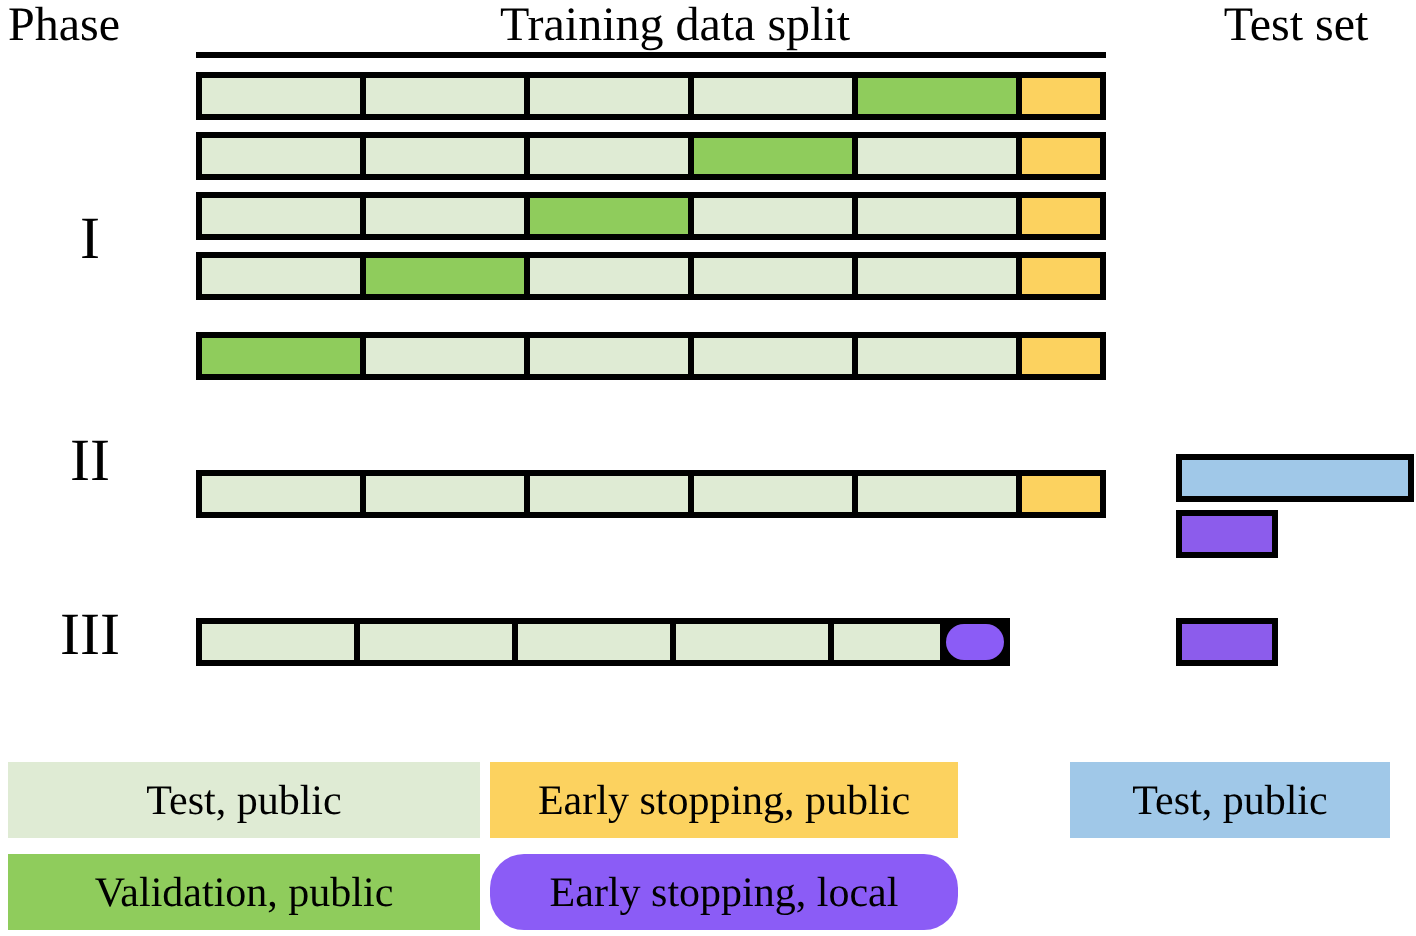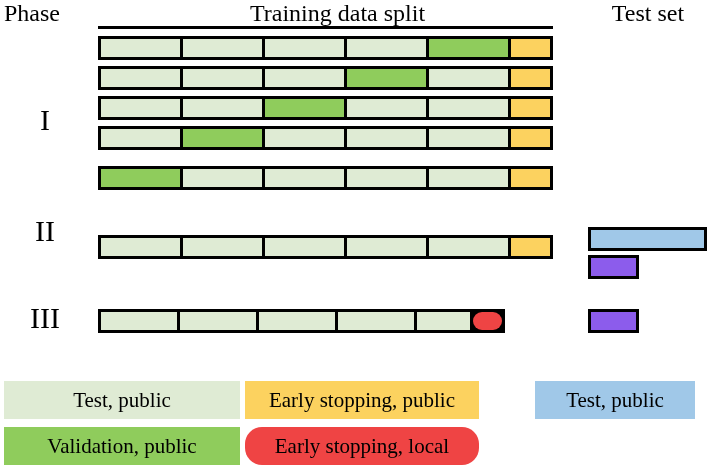--- a/index.html
+++ b/index.html
@@ -63,21 +63,21 @@
   .seg {
     box-sizing: border-box;
     height: 100%;
     border-right: 3px solid #000;
   }
   .seg:last-child { border-right: none; }
 
   .c-train  { background: #dfebd4; }
   .c-val    { background: #8fcc5c; }
   .c-es-pub { background: #fcd25f; }
-  .c-es-loc { background: #ef4444; border-radius: 17px; }
+  .c-es-loc { background: #8b5cf6; border-radius: 17px; }
   .c-test-pub { background: #a0c8e8; }
   .c-test-loc { background: #8c5cec; }
 
   
   #legend { position: absolute; left: 0; top: 381px; width: 708px; height: 86px; }
   .legend-cell {
     position: absolute;
     box-sizing: border-box;
     display: flex;
     align-items: center;

